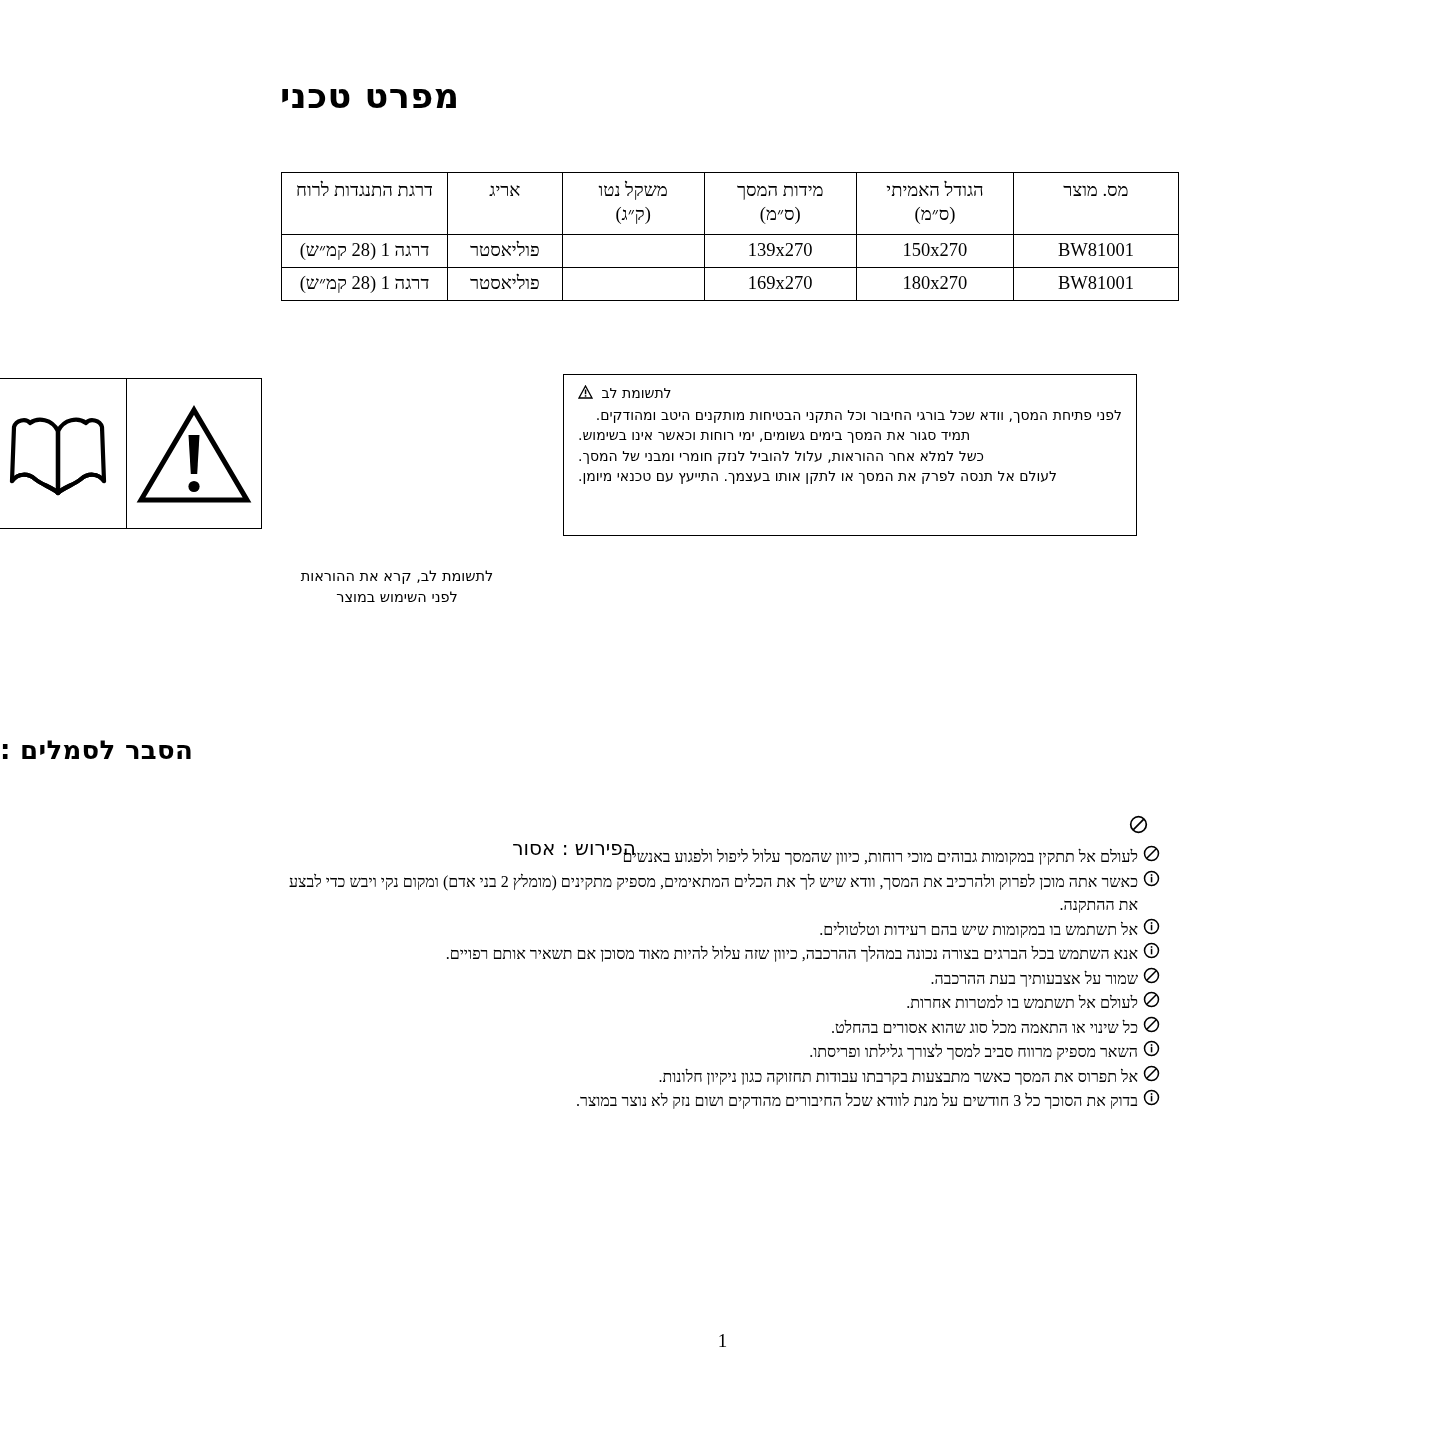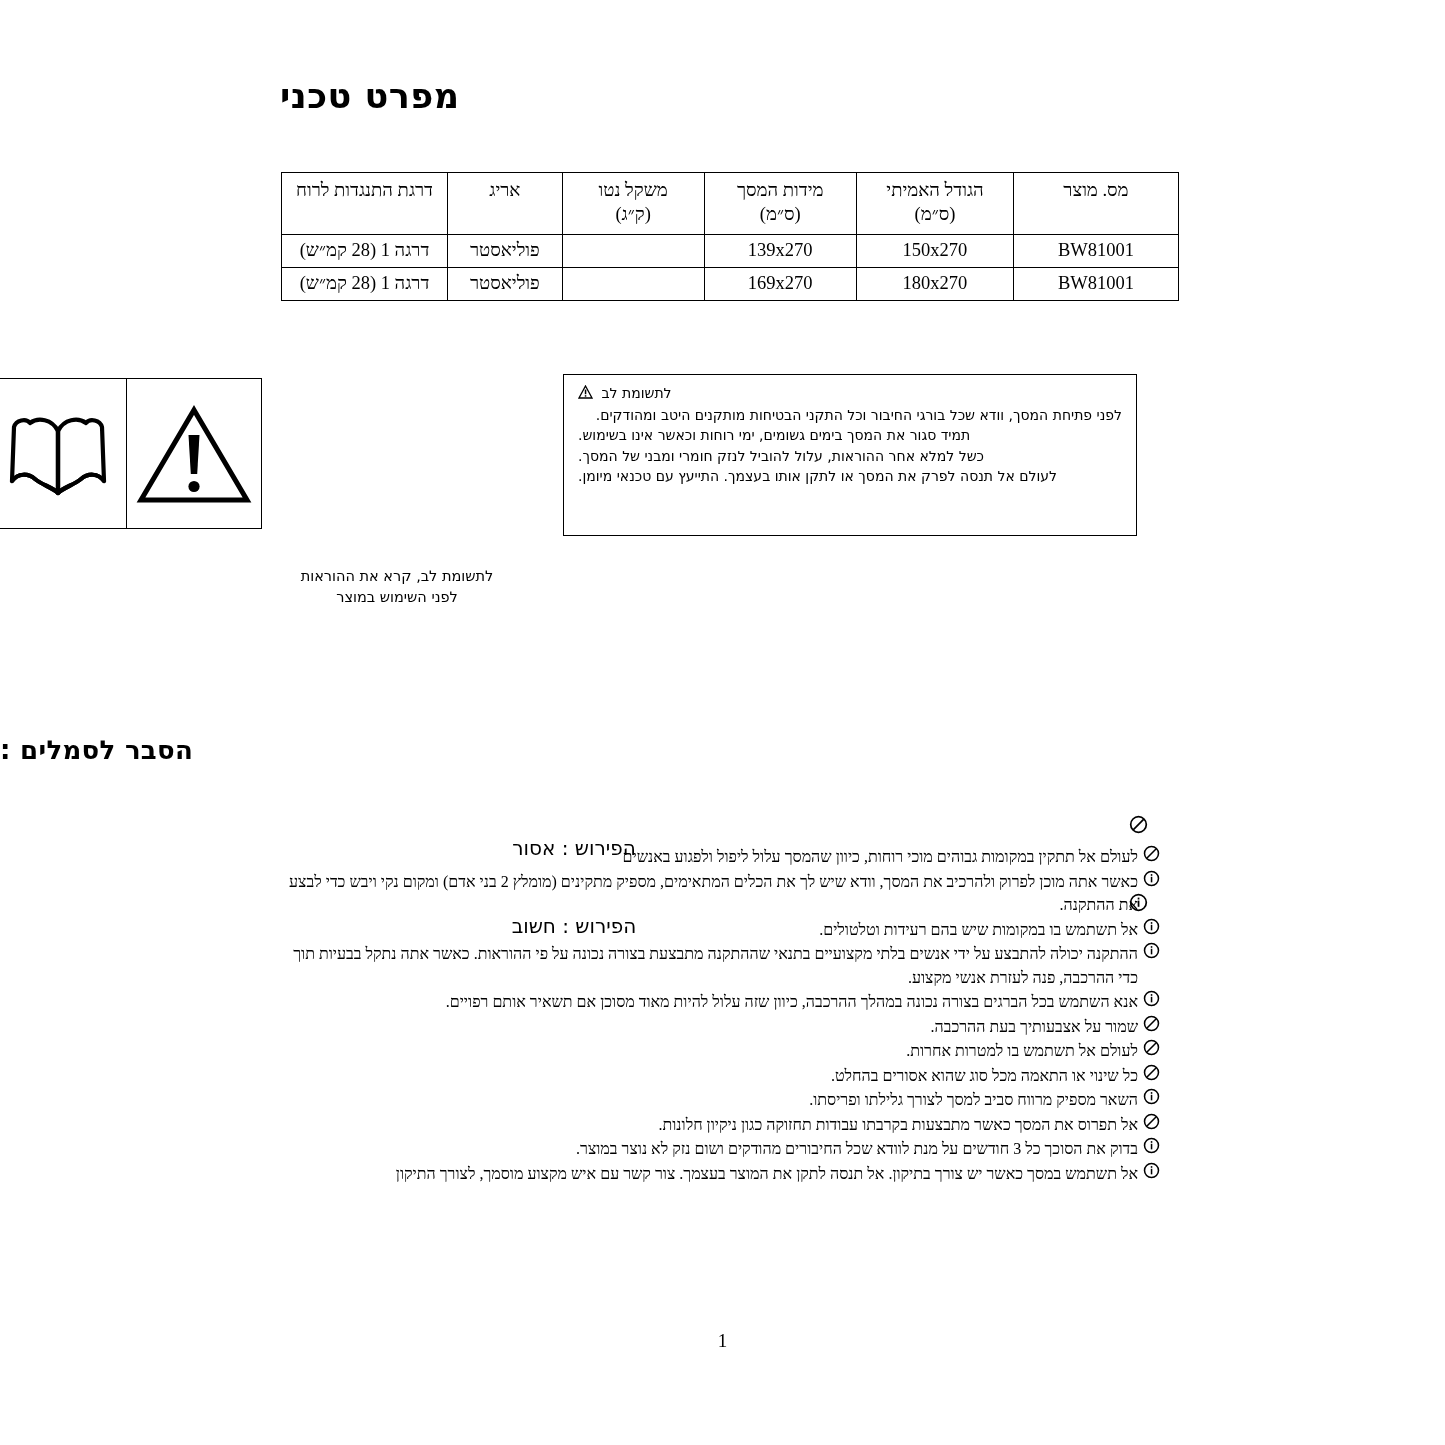--- a/index.html
+++ b/index.html
@@ -326,158 +326,128 @@
     <div class="legend-title">הסבר לסמלים :</div>
     <div class="legend-row">
       <span class="gl">
         <svg width="19" height="19" viewBox="0 0 19 19" style="vertical-align:-3px" aria-hidden="true">
           <circle cx="9.5" cy="9.5" r="7.8" fill="none" stroke="#000" stroke-width="1.7"></circle>
           <line x1="4.2" y1="14.8" x2="14.8" y2="4.2" stroke="#000" stroke-width="1.7"></line>
         </svg>
       </span>
       <span>הפירוש : אסור</span>
     </div>
-    <div class="legend-row">
-      <span class="gl">
-        <svg width="19" height="19" viewBox="0 0 19 19" style="vertical-align:-3px" aria-hidden="true">
+  </div>
+
+  <div class="notes">
+
+    <div class="note">
+      <span class="note-glyph">
+        <svg width="17" height="17" viewBox="0 0 19 19" style="vertical-align:-2px" aria-hidden="true">
+          <circle cx="9.5" cy="9.5" r="7.8" fill="none" stroke="#000" stroke-width="1.7"></circle>
+          <line x1="4.2" y1="14.8" x2="14.8" y2="4.2" stroke="#000" stroke-width="1.7"></line>
+        </svg>
+      </span>
+      <span class="note-text">לעולם אל תתקין במקומות גבוהים מוכי רוחות, כיוון שהמסך עלול ליפול ולפגוע באנשים</span>
+    </div>
+
+    <div class="note">
+      <span class="note-glyph">
+        <svg width="17" height="17" viewBox="0 0 19 19" style="vertical-align:-2px" aria-hidden="true">
           <circle cx="9.5" cy="9.5" r="7.8" fill="none" stroke="#000" stroke-width="1.7"></circle>
           <rect x="8.7" y="7.6" width="1.7" height="6.2" fill="#000"></rect>
           <rect x="8.7" y="4.6" width="1.7" height="1.9" fill="#000"></rect>
         </svg>
       </span>
-      <span>הפירוש : חשוב</span>
-    </div>
-  </div>
-
-  <div class="notes">
-
-    <div class="note">
-      <span class="note-glyph">
-        <svg width="17" height="17" viewBox="0 0 19 19" style="vertical-align:-2px" aria-hidden="true">
-          <circle cx="9.5" cy="9.5" r="7.8" fill="none" stroke="#000" stroke-width="1.7"></circle>
-          <line x1="4.2" y1="14.8" x2="14.8" y2="4.2" stroke="#000" stroke-width="1.7"></line>
-        </svg>
-      </span>
-      <span class="note-text">לעולם אל תתקין במקומות גבוהים מוכי רוחות, כיוון שהמסך עלול ליפול ולפגוע באנשים</span>
+      <span class="note-text">כאשר אתה מוכן לפרוק ולהרכיב את המסך, וודא שיש לך את הכלים המתאימים, מספיק מתקינים (מומלץ 2 בני אדם) ומקום נקי ויבש כדי לבצע את ההתקנה.</span>
     </div>
 
     <div class="note">
       <span class="note-glyph">
         <svg width="17" height="17" viewBox="0 0 19 19" style="vertical-align:-2px" aria-hidden="true">
           <circle cx="9.5" cy="9.5" r="7.8" fill="none" stroke="#000" stroke-width="1.7"></circle>
           <rect x="8.7" y="7.6" width="1.7" height="6.2" fill="#000"></rect>
           <rect x="8.7" y="4.6" width="1.7" height="1.9" fill="#000"></rect>
         </svg>
       </span>
-      <span class="note-text">כאשר אתה מוכן לפרוק ולהרכיב את המסך, וודא שיש לך את הכלים המתאימים, מספיק מתקינים (מומלץ 2 בני אדם) ומקום נקי ויבש כדי לבצע את ההתקנה.</span>
-    </div>
+      <span class="note-text">אל תשתמש בו במקומות שיש בהם רעידות וטלטולים.</span>
+    </div>
+
 
     <div class="note">
       <span class="note-glyph">
         <svg width="17" height="17" viewBox="0 0 19 19" style="vertical-align:-2px" aria-hidden="true">
           <circle cx="9.5" cy="9.5" r="7.8" fill="none" stroke="#000" stroke-width="1.7"></circle>
           <rect x="8.7" y="7.6" width="1.7" height="6.2" fill="#000"></rect>
           <rect x="8.7" y="4.6" width="1.7" height="1.9" fill="#000"></rect>
         </svg>
       </span>
-      <span class="note-text">אל תשתמש בו במקומות שיש בהם רעידות וטלטולים.</span>
+      <span class="note-text">אנא השתמש בכל הברגים בצורה נכונה במהלך ההרכבה, כיוון שזה עלול להיות מאוד מסוכן אם תשאיר אותם רפויים.</span>
+    </div>
+
+    <div class="note">
+      <span class="note-glyph">
+        <svg width="17" height="17" viewBox="0 0 19 19" style="vertical-align:-2px" aria-hidden="true">
+          <circle cx="9.5" cy="9.5" r="7.8" fill="none" stroke="#000" stroke-width="1.7"></circle>
+          <line x1="4.2" y1="14.8" x2="14.8" y2="4.2" stroke="#000" stroke-width="1.7"></line>
+        </svg>
+      </span>
+      <span class="note-text">שמור על אצבעותיך בעת ההרכבה.</span>
+    </div>
+
+    <div class="note">
+      <span class="note-glyph">
+        <svg width="17" height="17" viewBox="0 0 19 19" style="vertical-align:-2px" aria-hidden="true">
+          <circle cx="9.5" cy="9.5" r="7.8" fill="none" stroke="#000" stroke-width="1.7"></circle>
+          <line x1="4.2" y1="14.8" x2="14.8" y2="4.2" stroke="#000" stroke-width="1.7"></line>
+        </svg>
+      </span>
+      <span class="note-text">לעולם אל תשתמש בו למטרות אחרות.</span>
+    </div>
+
+    <div class="note">
+      <span class="note-glyph">
+        <svg width="17" height="17" viewBox="0 0 19 19" style="vertical-align:-2px" aria-hidden="true">
+          <circle cx="9.5" cy="9.5" r="7.8" fill="none" stroke="#000" stroke-width="1.7"></circle>
+          <line x1="4.2" y1="14.8" x2="14.8" y2="4.2" stroke="#000" stroke-width="1.7"></line>
+        </svg>
+      </span>
+      <span class="note-text">כל שינוי או התאמה מכל סוג שהוא אסורים בהחלט.</span>
     </div>
 
     <div class="note">
       <span class="note-glyph">
         <svg width="17" height="17" viewBox="0 0 19 19" style="vertical-align:-2px" aria-hidden="true">
           <circle cx="9.5" cy="9.5" r="7.8" fill="none" stroke="#000" stroke-width="1.7"></circle>
           <rect x="8.7" y="7.6" width="1.7" height="6.2" fill="#000"></rect>
           <rect x="8.7" y="4.6" width="1.7" height="1.9" fill="#000"></rect>
         </svg>
       </span>
-      <span class="note-text">ההתקנה יכולה להתבצע על ידי אנשים בלתי מקצועיים בתנאי שההתקנה מתבצעת בצורה נכונה על פי ההוראות. כאשר אתה נתקל בבעיות תוך כדי ההרכבה, פנה לעזרת אנשי מקצוע.</span>
+      <span class="note-text">השאר מספיק מרווח סביב למסך לצורך גלילתו ופריסתו.</span>
+    </div>
+
+    <div class="note">
+      <span class="note-glyph">
+        <svg width="17" height="17" viewBox="0 0 19 19" style="vertical-align:-2px" aria-hidden="true">
+          <circle cx="9.5" cy="9.5" r="7.8" fill="none" stroke="#000" stroke-width="1.7"></circle>
+          <line x1="4.2" y1="14.8" x2="14.8" y2="4.2" stroke="#000" stroke-width="1.7"></line>
+        </svg>
+      </span>
+      <span class="note-text">אל תפרוס את המסך כאשר מתבצעות בקרבתו עבודות תחזוקה כגון ניקיון חלונות.</span>
     </div>
 
     <div class="note">
       <span class="note-glyph">
         <svg width="17" height="17" viewBox="0 0 19 19" style="vertical-align:-2px" aria-hidden="true">
           <circle cx="9.5" cy="9.5" r="7.8" fill="none" stroke="#000" stroke-width="1.7"></circle>
           <rect x="8.7" y="7.6" width="1.7" height="6.2" fill="#000"></rect>
           <rect x="8.7" y="4.6" width="1.7" height="1.9" fill="#000"></rect>
         </svg>
       </span>
-      <span class="note-text">אנא השתמש בכל הברגים בצורה נכונה במהלך ההרכבה, כיוון שזה עלול להיות מאוד מסוכן אם תשאיר אותם רפויים.</span>
-    </div>
-
-    <div class="note">
-      <span class="note-glyph">
-        <svg width="17" height="17" viewBox="0 0 19 19" style="vertical-align:-2px" aria-hidden="true">
-          <circle cx="9.5" cy="9.5" r="7.8" fill="none" stroke="#000" stroke-width="1.7"></circle>
-          <line x1="4.2" y1="14.8" x2="14.8" y2="4.2" stroke="#000" stroke-width="1.7"></line>
-        </svg>
-      </span>
-      <span class="note-text">שמור על אצבעותיך בעת ההרכבה.</span>
-    </div>
-
-    <div class="note">
-      <span class="note-glyph">
-        <svg width="17" height="17" viewBox="0 0 19 19" style="vertical-align:-2px" aria-hidden="true">
-          <circle cx="9.5" cy="9.5" r="7.8" fill="none" stroke="#000" stroke-width="1.7"></circle>
-          <line x1="4.2" y1="14.8" x2="14.8" y2="4.2" stroke="#000" stroke-width="1.7"></line>
-        </svg>
-      </span>
-      <span class="note-text">לעולם אל תשתמש בו למטרות אחרות.</span>
-    </div>
-
-    <div class="note">
-      <span class="note-glyph">
-        <svg width="17" height="17" viewBox="0 0 19 19" style="vertical-align:-2px" aria-hidden="true">
-          <circle cx="9.5" cy="9.5" r="7.8" fill="none" stroke="#000" stroke-width="1.7"></circle>
-          <line x1="4.2" y1="14.8" x2="14.8" y2="4.2" stroke="#000" stroke-width="1.7"></line>
-        </svg>
-      </span>
-      <span class="note-text">כל שינוי או התאמה מכל סוג שהוא אסורים בהחלט.</span>
-    </div>
-
-    <div class="note">
-      <span class="note-glyph">
-        <svg width="17" height="17" viewBox="0 0 19 19" style="vertical-align:-2px" aria-hidden="true">
-          <circle cx="9.5" cy="9.5" r="7.8" fill="none" stroke="#000" stroke-width="1.7"></circle>
-          <rect x="8.7" y="7.6" width="1.7" height="6.2" fill="#000"></rect>
-          <rect x="8.7" y="4.6" width="1.7" height="1.9" fill="#000"></rect>
-        </svg>
-      </span>
-      <span class="note-text">השאר מספיק מרווח סביב למסך לצורך גלילתו ופריסתו.</span>
-    </div>
-
-    <div class="note">
-      <span class="note-glyph">
-        <svg width="17" height="17" viewBox="0 0 19 19" style="vertical-align:-2px" aria-hidden="true">
-          <circle cx="9.5" cy="9.5" r="7.8" fill="none" stroke="#000" stroke-width="1.7"></circle>
-          <line x1="4.2" y1="14.8" x2="14.8" y2="4.2" stroke="#000" stroke-width="1.7"></line>
-        </svg>
-      </span>
-      <span class="note-text">אל תפרוס את המסך כאשר מתבצעות בקרבתו עבודות תחזוקה כגון ניקיון חלונות.</span>
-    </div>
-
-    <div class="note">
-      <span class="note-glyph">
-        <svg width="17" height="17" viewBox="0 0 19 19" style="vertical-align:-2px" aria-hidden="true">
-          <circle cx="9.5" cy="9.5" r="7.8" fill="none" stroke="#000" stroke-width="1.7"></circle>
-          <rect x="8.7" y="7.6" width="1.7" height="6.2" fill="#000"></rect>
-          <rect x="8.7" y="4.6" width="1.7" height="1.9" fill="#000"></rect>
-        </svg>
-      </span>
       <span class="note-text">בדוק את הסוכך כל 3 חודשים על מנת לוודא שכל החיבורים מהודקים ושום נזק לא נוצר במוצר.</span>
     </div>
 
-    <div class="note">
-      <span class="note-glyph">
-        <svg width="17" height="17" viewBox="0 0 19 19" style="vertical-align:-2px" aria-hidden="true">
-          <circle cx="9.5" cy="9.5" r="7.8" fill="none" stroke="#000" stroke-width="1.7"></circle>
-          <rect x="8.7" y="7.6" width="1.7" height="6.2" fill="#000"></rect>
-          <rect x="8.7" y="4.6" width="1.7" height="1.9" fill="#000"></rect>
-        </svg>
-      </span>
-      <span class="note-text">אל תשתמש במסך כאשר יש צורך בתיקון. אל תנסה לתקן את המוצר בעצמך. צור קשר עם איש מקצוע מוסמך, לצורך התיקון</span>
-    </div>
 
   </div>
 
   <div class="page-number">1</div>
 
 </div>
 
 </body></html>

